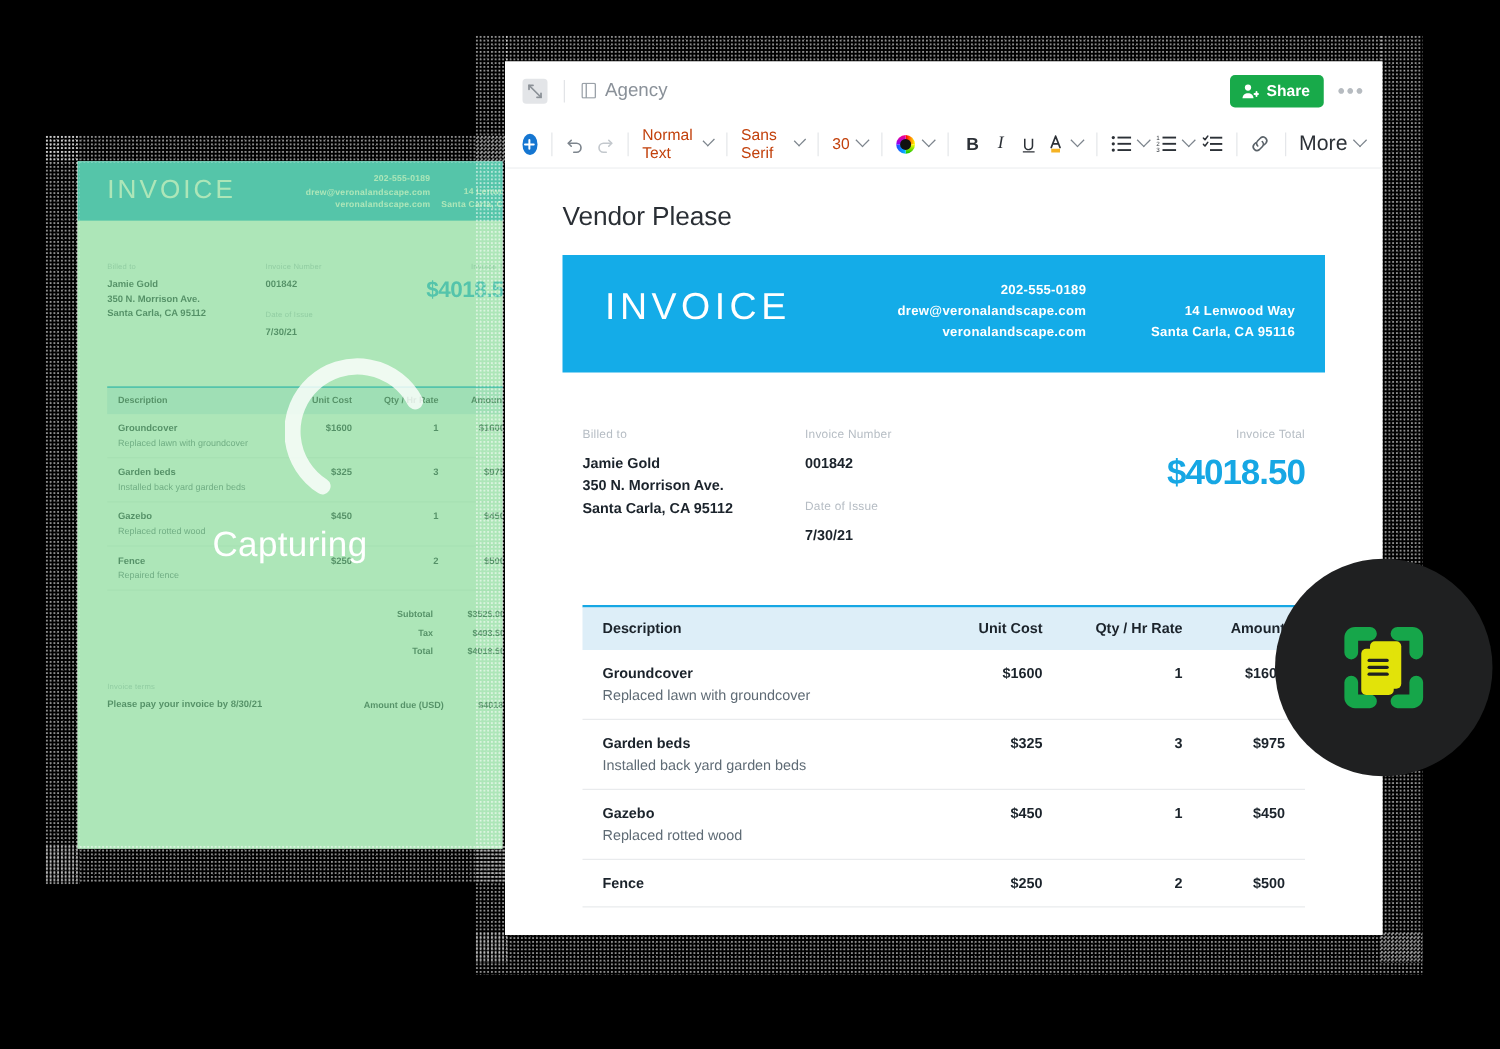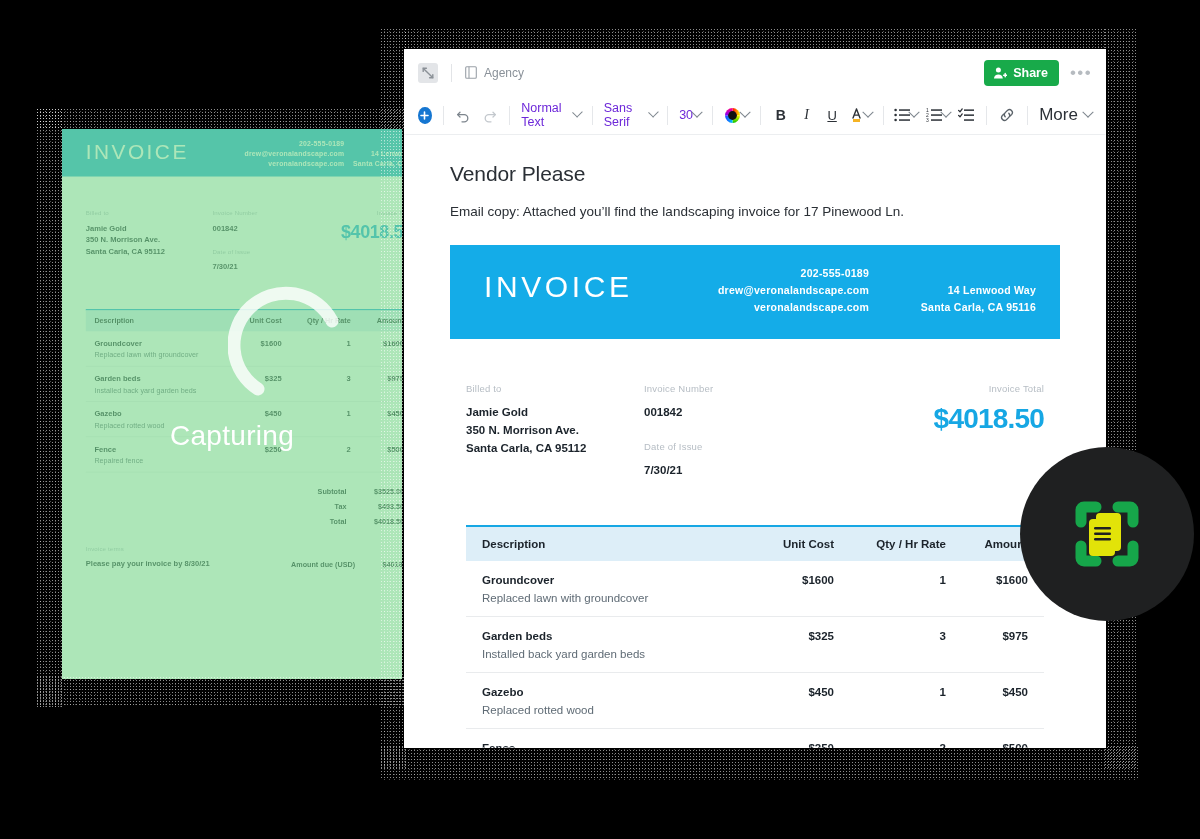--- a/index.html
+++ b/index.html
@@ -165,21 +165,21 @@
     border-radius: 3px;
     background: #e3e5e8;
     display: flex; align-items: center; justify-content: center;
   }
   .tb-divider {
     width: 1px; height: 18px; background: #e2e4e7;
     margin: 0 13px;
   }
   .doc-chip { display: flex; align-items: center; gap: 7px; }
   .doc-chip .doc-title {
-    font-size: 12px; color: #8a9199;
+    font-size: 15px; color: #8a9199;
   }
   .tb-spacer { flex: 1; }
   .share-btn {
     display: flex; align-items: center; gap: 6px;
     background: #18aa4a;
     color: #ffffff;
     border: none;
     border-radius: 4px;
     height: 26px;
     padding: 0 11px 0 9px;
@@ -208,22 +208,22 @@
   .tool-gap { width: 9px; }
   .plus-btn {
     width: 17px; height: 17px; border-radius: 50%;
     background: #1576d1;
     display: flex; align-items: center; justify-content: center;
     color: #fff; font-size: 14px; line-height: 0; font-weight: 400;
     cursor: pointer;
   }
   .vsep { width: 1px; height: 19px; background: #e5e7ea; margin: 0 11px; }
   .dd-label {
-    font-size: 12.5px; color: #6d28d9;
-    display: flex; align-items: center; 
+    font-size: 12.5px; color: #c2410c;
+    display: flex; align-items: center; gap: 6px;
     cursor: pointer;
   }
   .chev {
     display: inline-block;
     width: 7px; height: 7px;
     border-right: 1.4px solid #7d858d;
     border-bottom: 1.4px solid #7d858d;
     transform: rotate(45deg) translate(-2px,-2px);
   }
   .fmt-btn {
@@ -604,21 +604,20 @@
       </div>
       <div class="vsep"></div>
       <div class="more-lbl">
         <span>More</span>
         <i class="chev"></i>
       </div>
     </div>
 
     <div class="doc-canvas">
       <h1 class="doc-h1">Vendor Please</h1>
-      <p class="doc-p">Email copy: Attached you’ll find the landscaping invoice for 17 Pinewood Ln.</p>
 
       <div class="inv">
         <div class="inv-banner">
           <div class="inv-logo">INVOICE</div>
           <div class="inv-contact">
             <div>202-555-0189</div>
             <div>drew@veronalandscape.com</div>
             <div>veronalandscape.com</div>
           </div>
           <div class="inv-addr">

